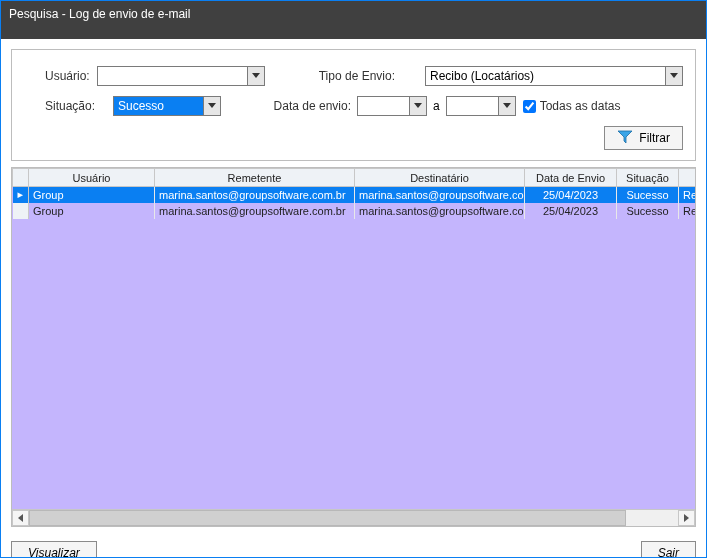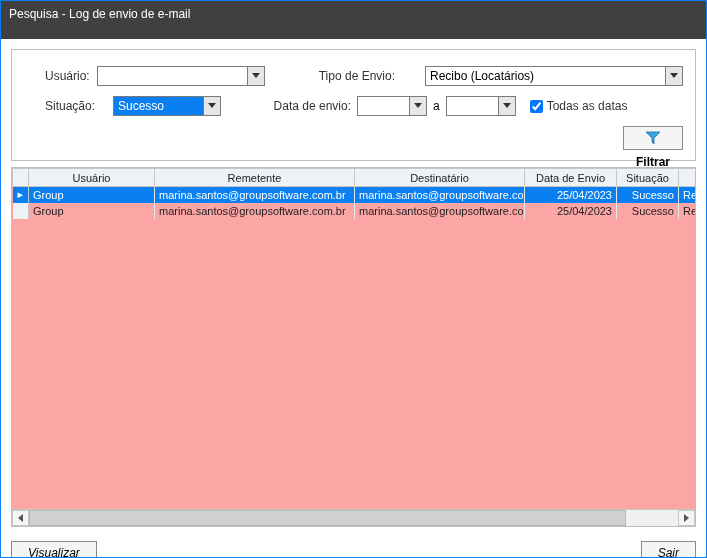--- a/index.html
+++ b/index.html
@@ -73,48 +73,48 @@
     background: #fff;
     height: 20px;
     width: 70px;
   }
   .date input {
     border: none; outline: none; font: inherit;
     padding: 0 4px; flex:1; min-width:0; height:18px;
   }
   .right-col { margin-left: 40px; }
   .label-r { width: 96px; color:#333; text-align: right; padding-right: 6px;}
-  .chk { display:inline-flex; align-items:center; margin-left:14px; color:#333; }
+  .chk { display:inline-flex; align-items:center; margin-left:7px; color:#333; }
   .chk input { margin:0 4px 0 0; width:13px; height:13px; }
   .filter-btn-row { display:flex; justify-content:flex-end; margin-top:4px; }
   .btn {
     border: 1px solid #8a8a8a;
     background: #f5f5f5;
     padding: 3px 12px;
     font: inherit;
     cursor: pointer;
     display: inline-flex;
     align-items: center;
     gap: 6px;
     height: 24px;
   }
-  .btn.bold { font-weight: bold; flex-direction: column; }
+  .btn.bold { font-weight: normal; }
 
   .grid-area {
     border: 1px solid #bdbdbd;
     margin-top: 6px;
     height: 360px;
     display: flex;
     flex-direction: column;
     overflow: hidden;
   }
   .grid-scroll {
     flex:1;
     overflow:hidden;
-    background:#fca5a5;
+    background:#c4b5fd;
   }
   table.grid {
     border-collapse: collapse;
     width: 710px;
     table-layout: fixed;
     font-size: 11px;
   }
   table.grid th {
     background: #eef2f6;
     border: 1px solid #c7c7c7;
@@ -138,21 +138,21 @@
     background: #0a7ff2;
     color: #fff;
   }
   .col-marker { width:16px; }
   .col-usuario { width:126px; }
   .col-rem { width:200px; }
   .col-dest { width:170px; }
   .col-data { width:92px; text-align:center;margin-top:23px;}
   .col-sit { width:62px; text-align:center;}
   .col-tipo { width:44px; }
-  td.center { text-align:right;margin-left:29px; }
+  td.center { text-align:center;margin-left:29px; }
   .row-marker {
     background:#eef2f6;
     border-right:1px solid #c7c7c7 !important;
     text-align:center;
     color:#333;
   }
   tr.selected .row-marker { background:#eef2f6; color:#000; }
 
   .hscroll {
     height:17px;

